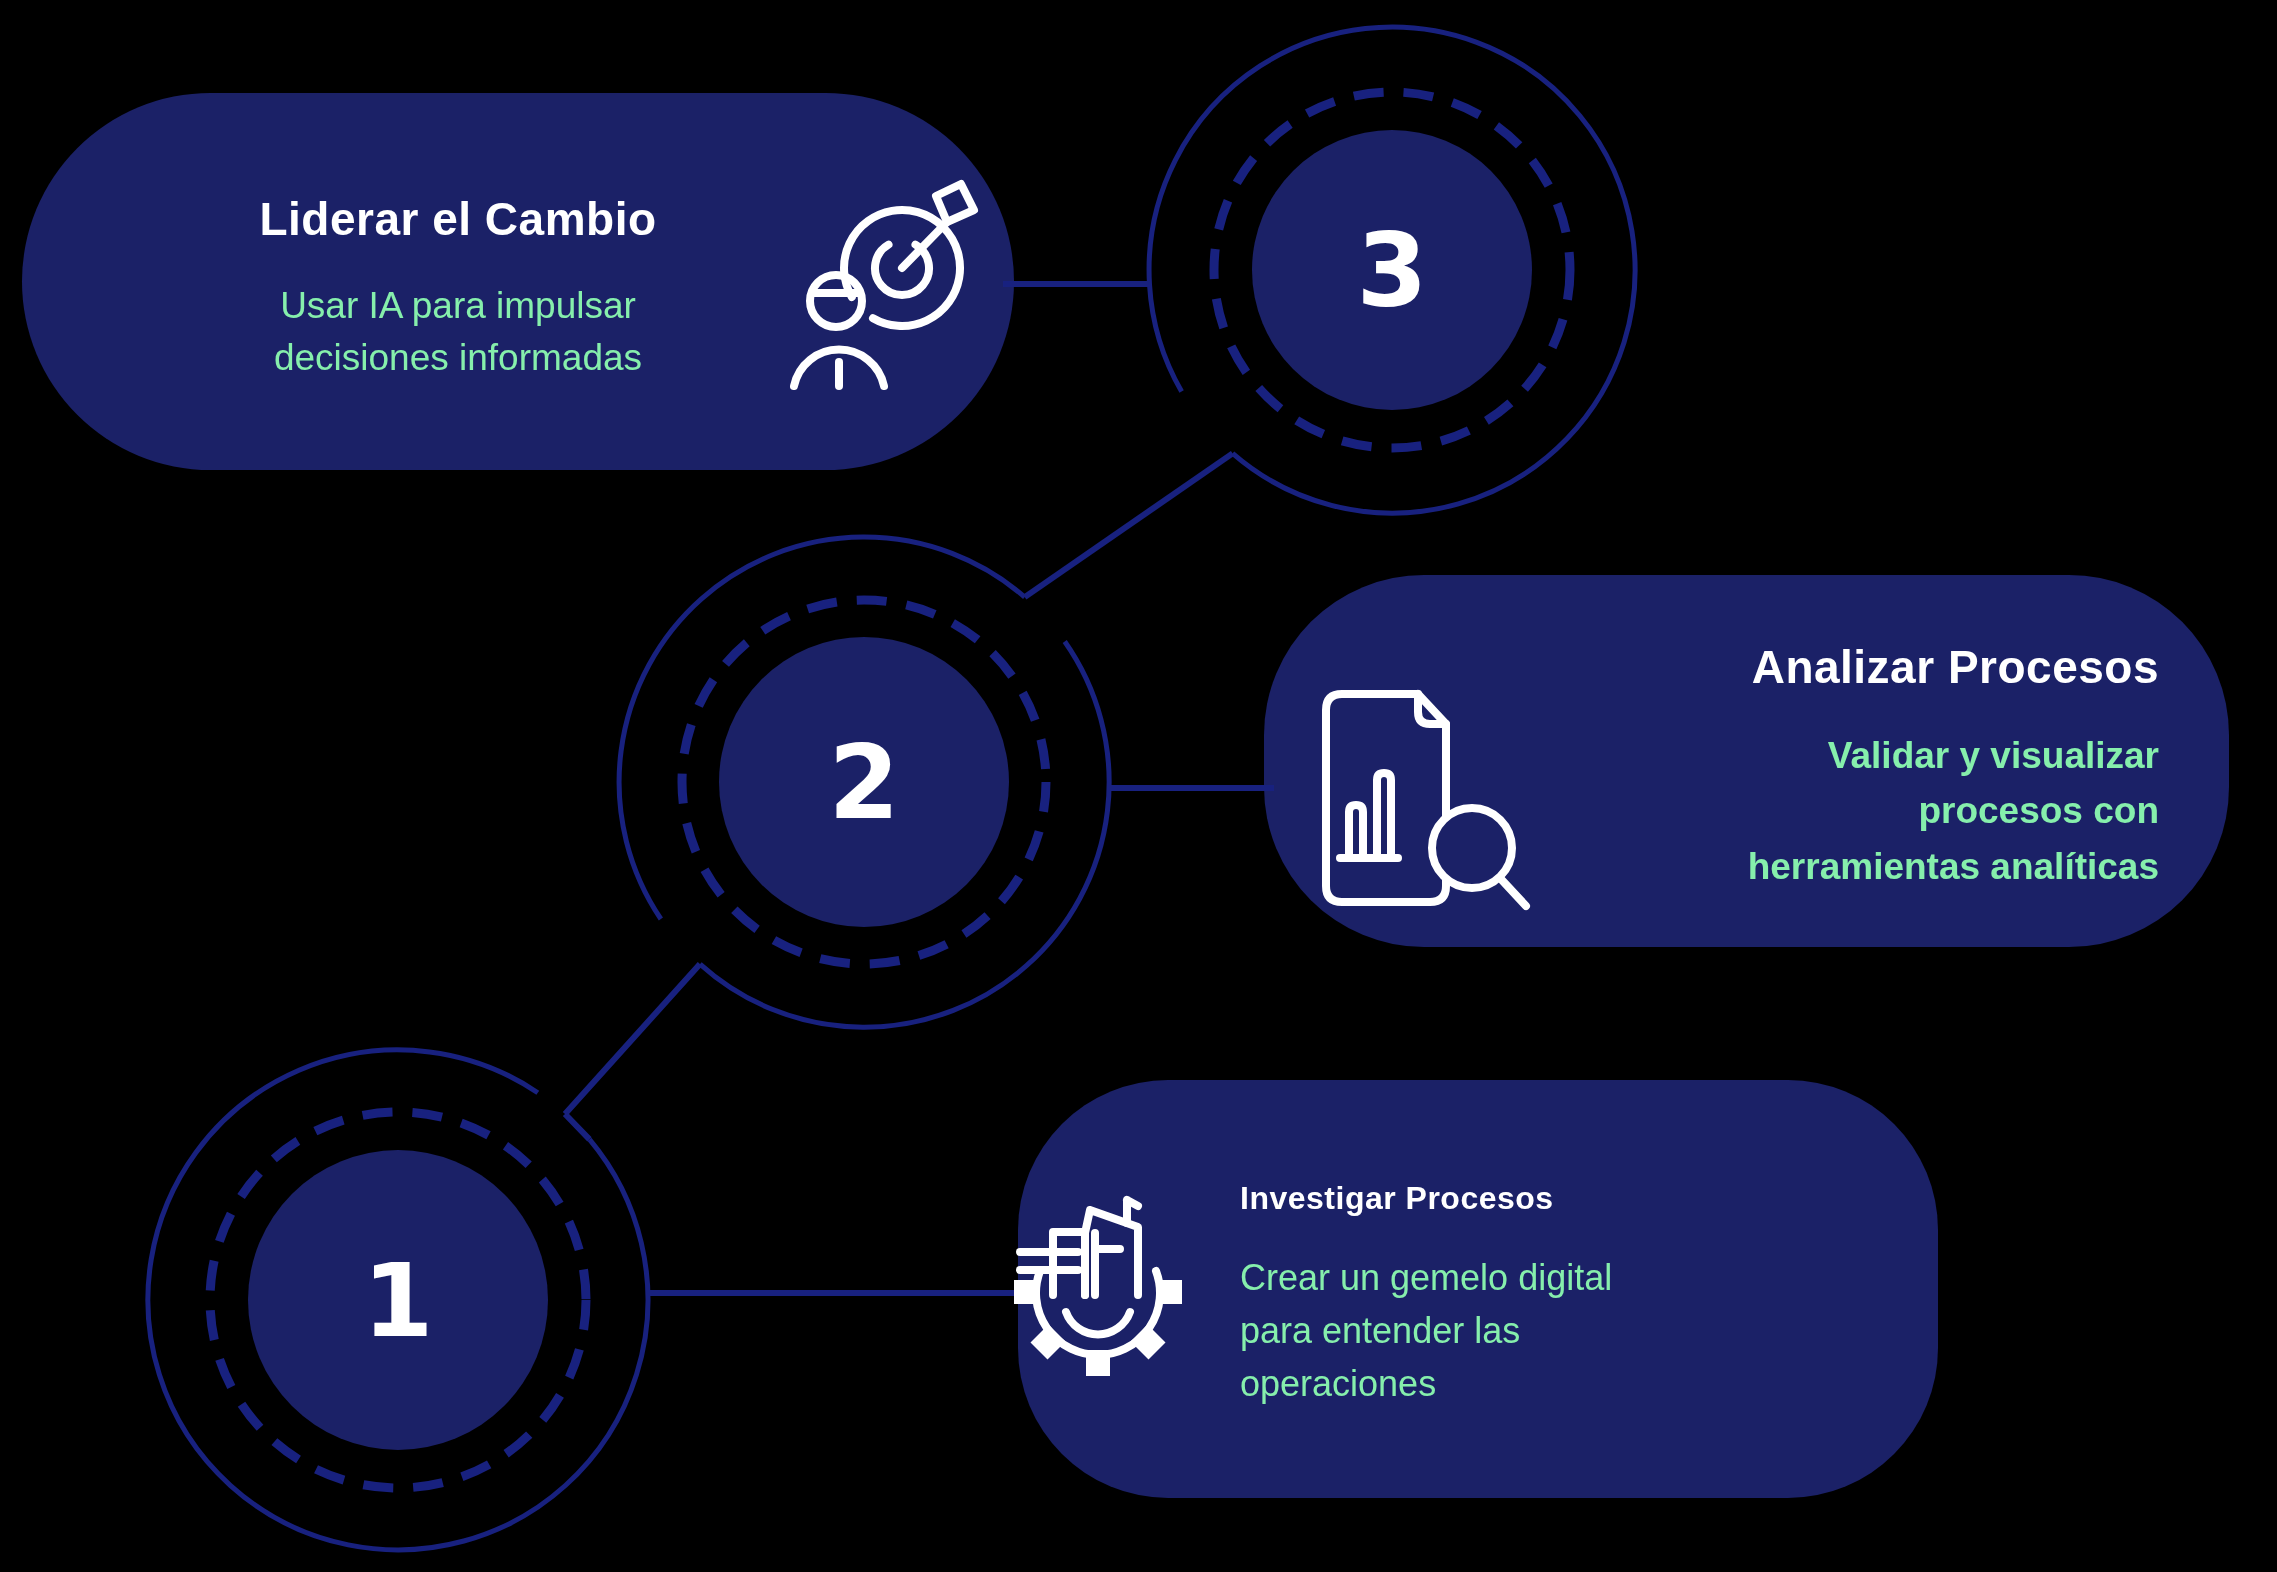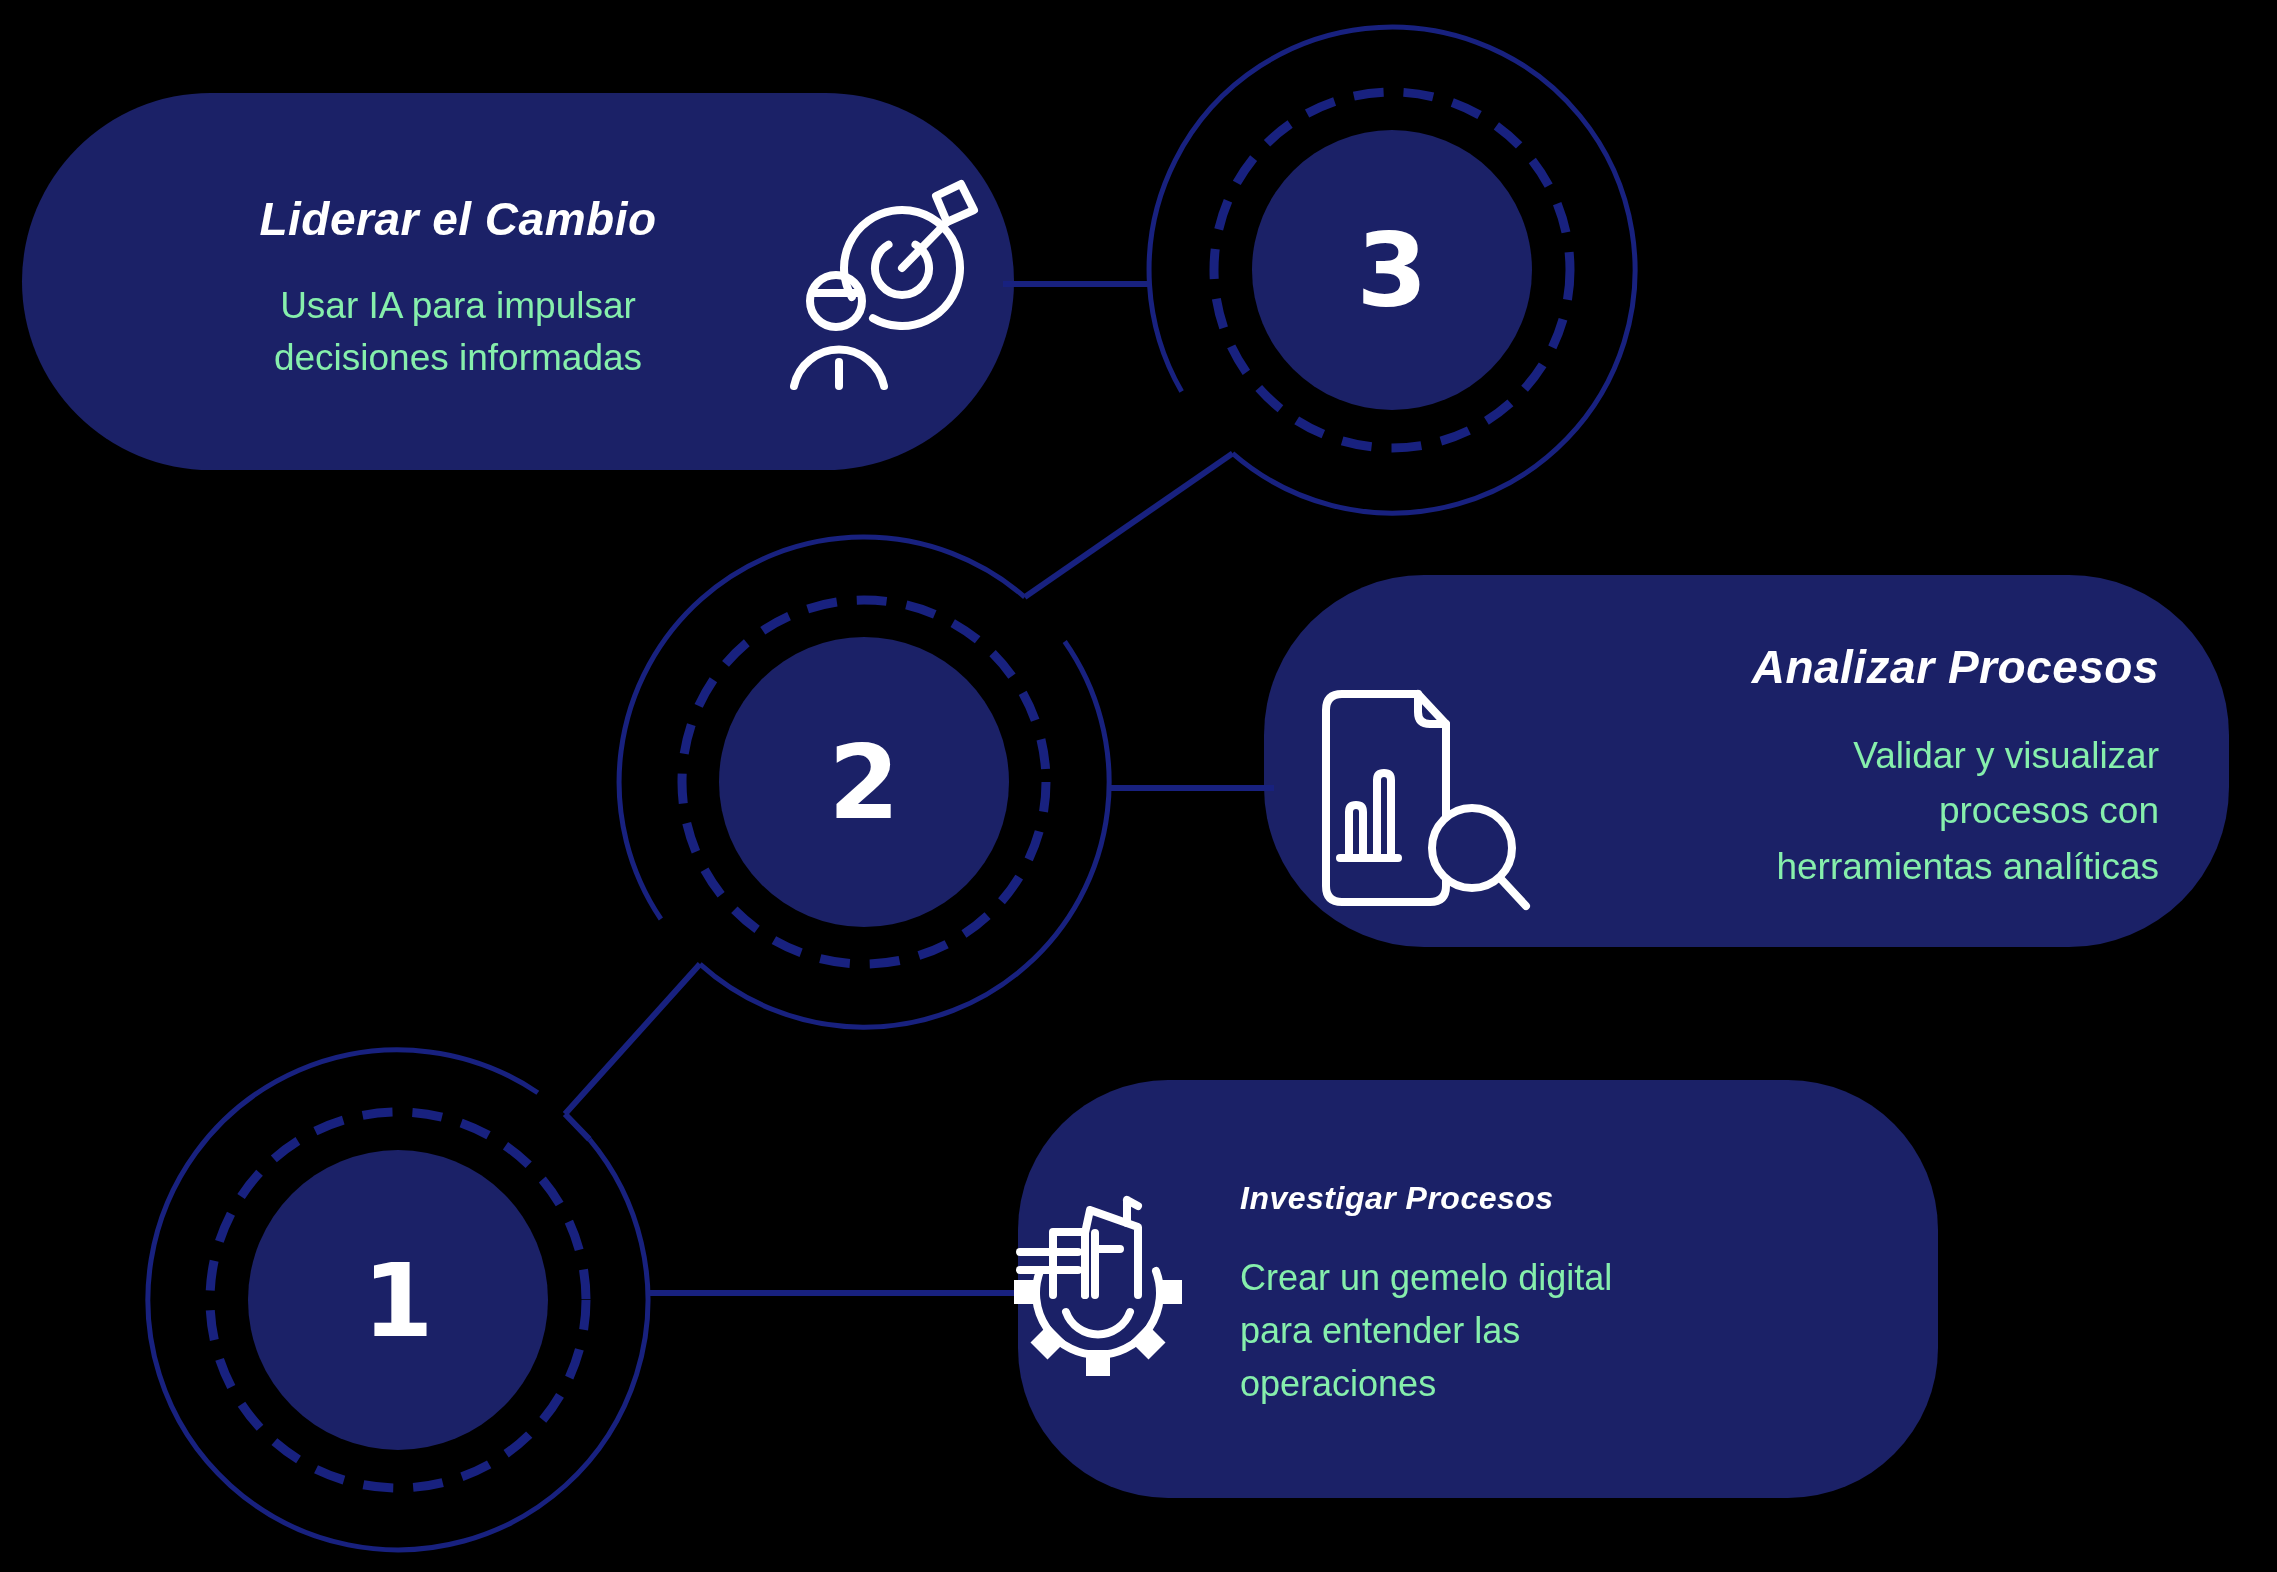--- a/index.html
+++ b/index.html
@@ -25,21 +25,20 @@
     display: flex;
     flex-direction: column;
     justify-content: center;
     box-sizing: border-box;
   }
   .card-title {
     margin: 12px 0 34px 0;
     font-weight: 700;
     color: #ffffff;
     letter-spacing: 0.5px;
-    font-style: italic;
   }
   .card-desc {
     margin: 0;
     font-weight: 400;
     color: #86efac;
     white-space: pre-line;
   }
   .card-liderar {
     left: 22px; top: 93px;
     width: 992px; height: 377px;
@@ -50,21 +49,21 @@
   .card-liderar .card-title { font-size: 46px; }
   .card-liderar .card-desc  { font-size: 37px; line-height: 1.38; }
   .card-analizar {
     left: 1264px; top: 575px;
     width: 965px; height: 372px;
     border-radius: 160px;
     padding: 0 70px 0 268px;
     text-align: right;
   }
   .card-analizar .card-title { font-size: 46px; }
-  .card-analizar .card-desc  { font-size: 37px; line-height: 1.5; }
+  .card-analizar .card-desc  { font-size: 37px; line-height: 1.5; font-weight: bold; }
   .card-investigar {
     left: 1018px; top: 1080px;
     width: 920px; height: 418px;
     border-radius: 150px;
     padding: 0 60px 0 222px;
     text-align: left;
   }
   .card-investigar .card-title { font-size: 32px; }
   .card-investigar .card-desc  { font-size: 36px; line-height: 1.48; }
   .badge {

